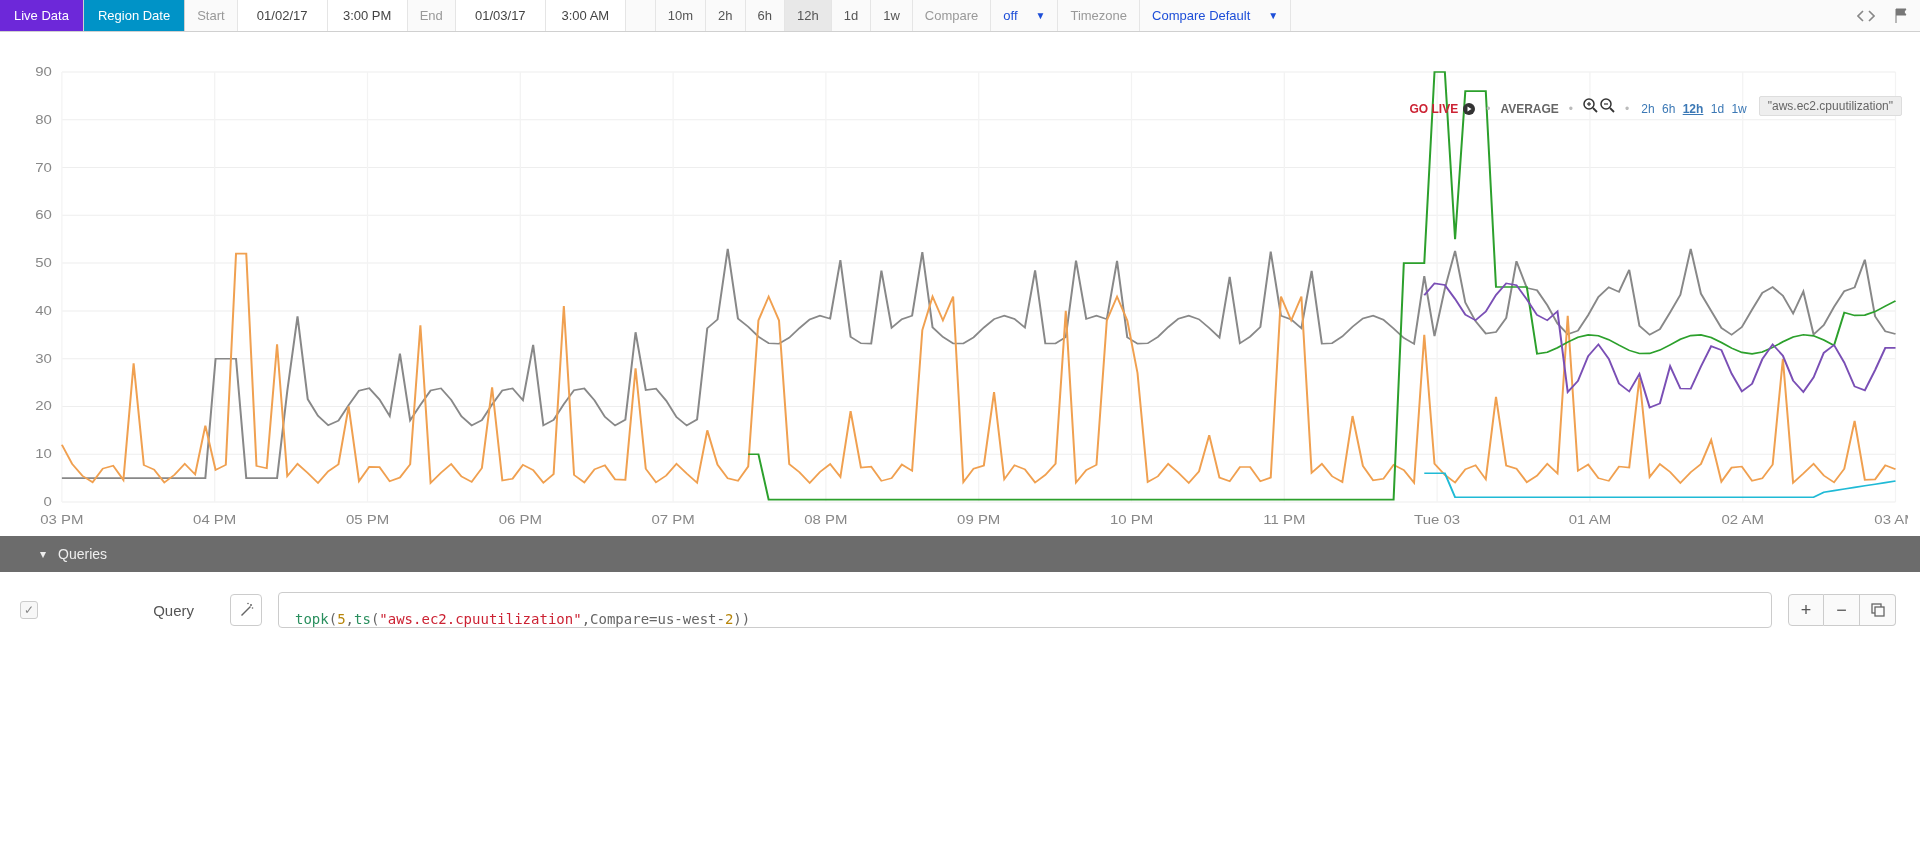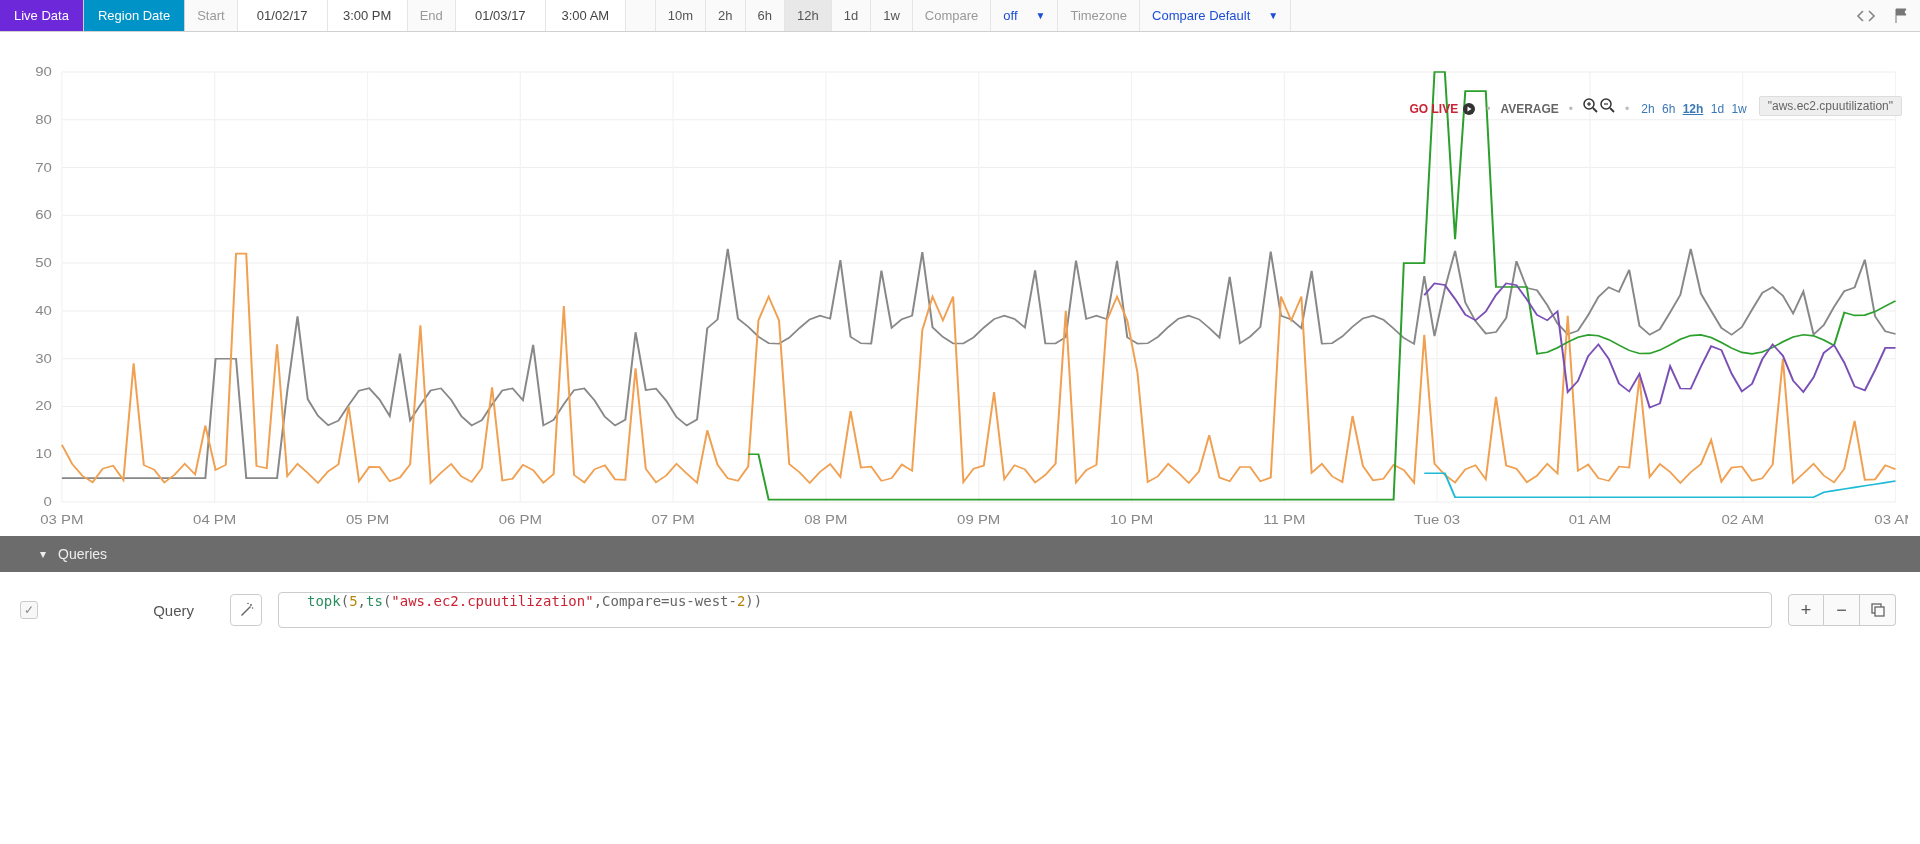--- a/index.html
+++ b/index.html
@@ -36,21 +36,21 @@
 
 
 .queries-bar { background: #6c6c6c; color: #eee; padding: 10px 40px; font-size: 14px; display: flex; align-items: center; gap: 12px; }
 .queries-bar .chev { font-size: 12px; }
 
 
 .query-row { display: flex; align-items: center; padding: 20px 24px 20px 20px; gap: 16px; }
 .query-row .check { width: 18px; height: 18px; border: 1px solid #ccc; border-radius: 3px; display: flex; align-items: center; justify-content: center; color: #888; font-size: 12px; cursor: pointer; background: #f7f7f7; }
 .query-row .qlabel { color: #555; min-width: 160px; text-align: right; font-size: 15px; padding-right: 20px; }
 .query-row .wand { width: 32px; height: 32px; border: 1px solid #ccc; border-radius: 4px; display: flex; align-items: center; justify-content: center; cursor: pointer; color: #666; }
-.query-row .qinput { flex: 1; border: 1px solid #ccc; border-radius: 4px; height: 36px; padding: 0 28px; font-family: "Menlo", "Consolas", monospace; font-size: 14px; display: flex; align-items: flex-start; background: #fff; overflow: hidden; white-space: nowrap; }
+.query-row .qinput { flex: 1; border: 1px solid #ccc; border-radius: 4px; height: 36px; padding: 0 16px; font-family: "Menlo", "Consolas", monospace; font-size: 14px; display: flex; align-items: flex-end; background: #fff; overflow: hidden; white-space: nowrap; }
 .tk-fn { color: #2a8f5e; }
 .tk-num { color: #b8860b; }
 .tk-str { color: #c23; }
 .tk-plain { color: #666; }
 .query-row .btn { width: 36px; height: 32px; border: 1px solid #ccc; border-radius: 4px; display: flex; align-items: center; justify-content: center; font-size: 18px; color: #555; cursor: pointer; background: #fafafa; }
 .btn-group { display: flex; }
 .btn-group .btn:first-child { border-radius: 4px 0 0 4px; }
 .btn-group .btn:last-child { border-radius: 0 4px 4px 0; border-left: none; }
 .btn-group .btn.mid { border-radius: 0; border-left: none; }
 </style>

